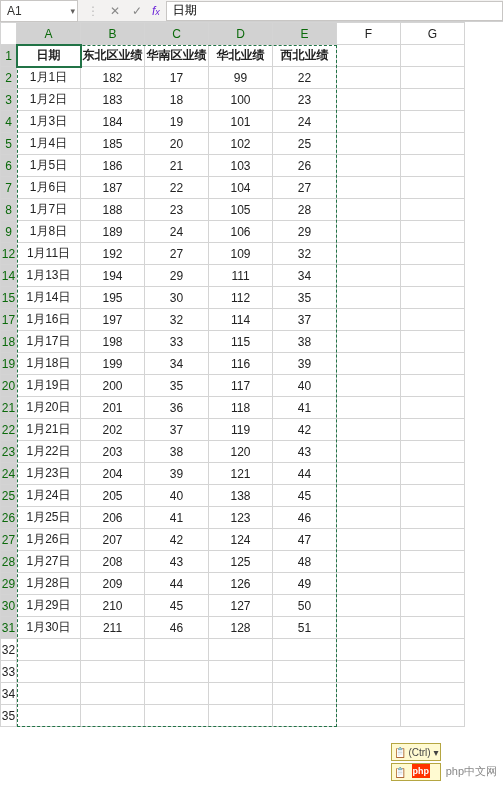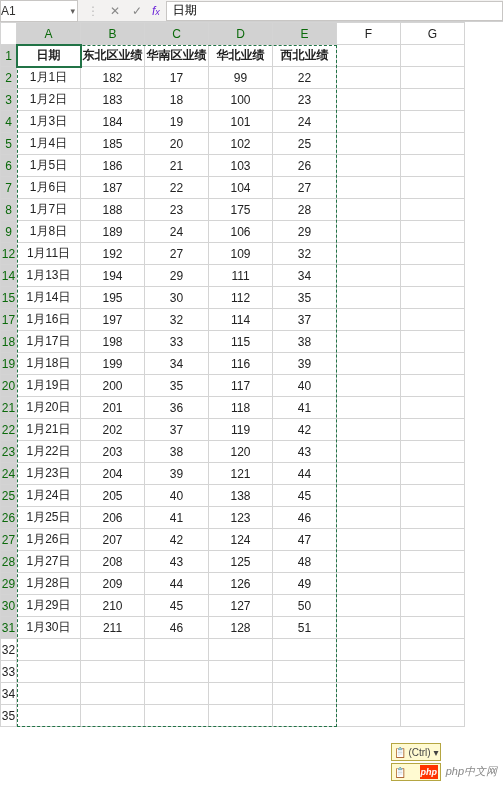--- a/index.html
+++ b/index.html
@@ -20,20 +20,21 @@
     display: flex;
     align-items: center;
   }
   .name-box {
     width: 78px;
     height: 22px;
     border: 1px solid #c8c6c4;
     background: #fff;
     display: flex;
     align-items: center;
+    padding-left: 6px;
     font-size: 12px;
     color: #323130;
   }
   .name-box .arrow { margin-left: auto; margin-right: 2px; color: #605e5c; font-size: 9px; }
   .fx-btns { display: flex; align-items: center; gap: 0; margin-left: 4px; }
   .fx-btn {
     width: 22px; height: 20px; display: flex; align-items: center; justify-content: center;
     color: #888; font-size: 12px; cursor: pointer;
   }
   .fx-btn.colon { color:#bbb; }
@@ -78,21 +79,21 @@
     flex-direction: column;
     gap: 2px;
   }
   .paste-btn {
     width: 50px; height: 18px; background:#fffad1; border:1px solid #b5a642;
     display:flex; align-items:center; font-size:10px; color:#444; padding-left:2px; gap:2px;
     cursor: pointer;
   }
   .php-logo {
     position:absolute; right:6px; bottom:28px; font-size:11px; color:#888;
-    display:flex; align-items:flex-end; gap:8px;font-style:italic;
+    display:flex; align-items:flex-start; gap:16px;
   }
   .php-logo .ico {
     width:18px; height:14px; background:#f30; color:#fff; font-size:9px;
     display:flex; align-items:center; justify-content:center; font-weight:bold;
   }
   .col-A{width:64px;} .col-B{width:64px;} .col-C{width:64px;} .col-D{width:64px;} .col-E{width:64px;} .col-F{width:64px;} .col-G{width:64px;}
 </style>
 </head>
 <body>
 
@@ -201,21 +202,21 @@
           <td class="sel">104</td>
           <td class="sel">27</td>
           <td class=""></td>
           <td class=""></td>
         </tr>
         <tr>
           <th class="row-h sel">8</th>
           <td class="sel">1月7日</td>
           <td class="sel">188</td>
           <td class="sel">23</td>
-          <td class="sel">175</td>
+          <td class="sel">105</td>
           <td class="sel">28</td>
           <td class=""></td>
           <td class=""></td>
         </tr>
         <tr>
           <th class="row-h sel">9</th>
           <td class="sel">1月8日</td>
           <td class="sel">189</td>
           <td class="sel">24</td>
           <td class="sel">106</td>

